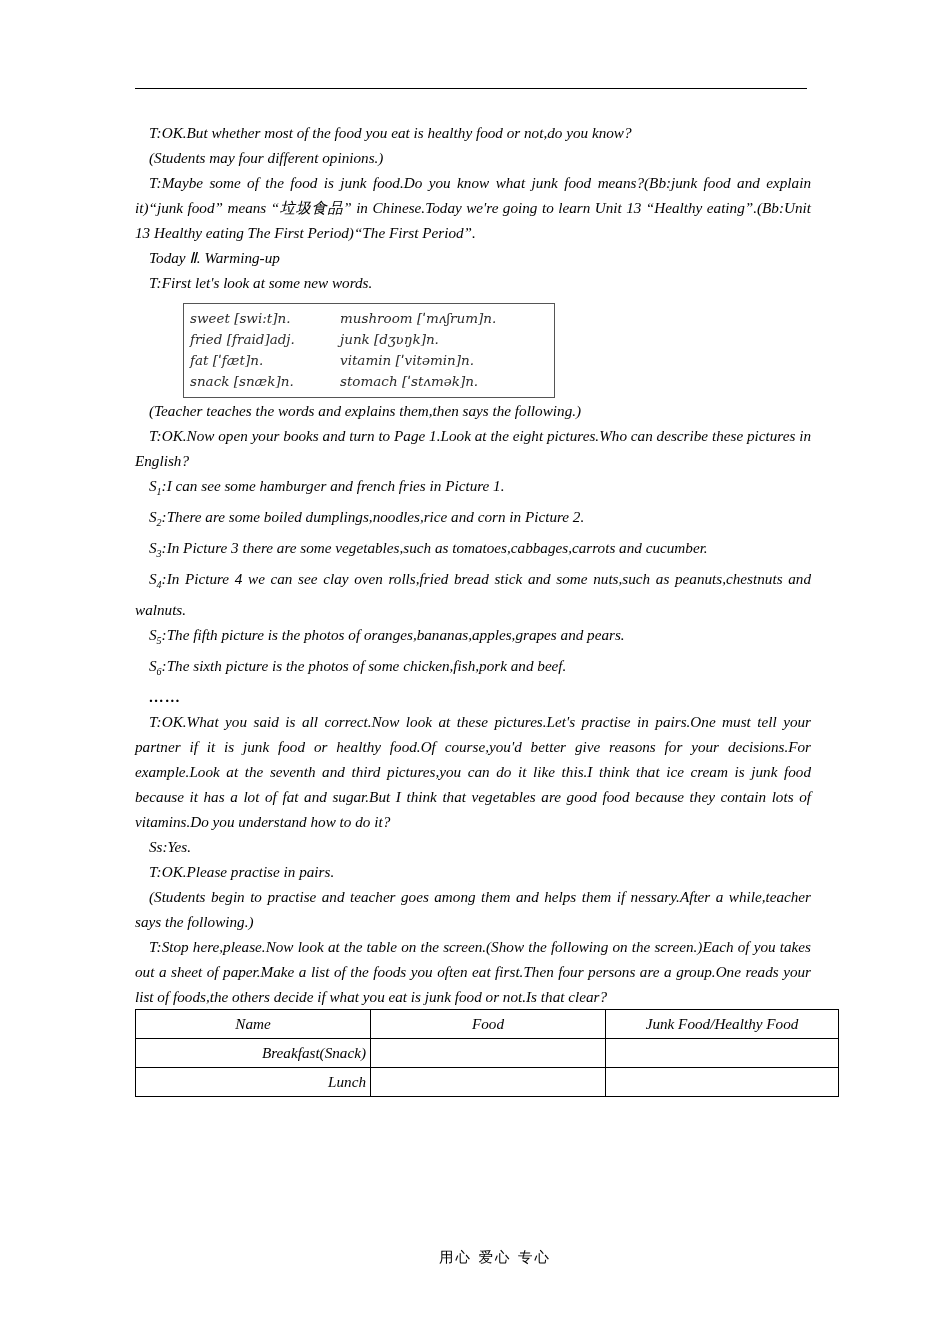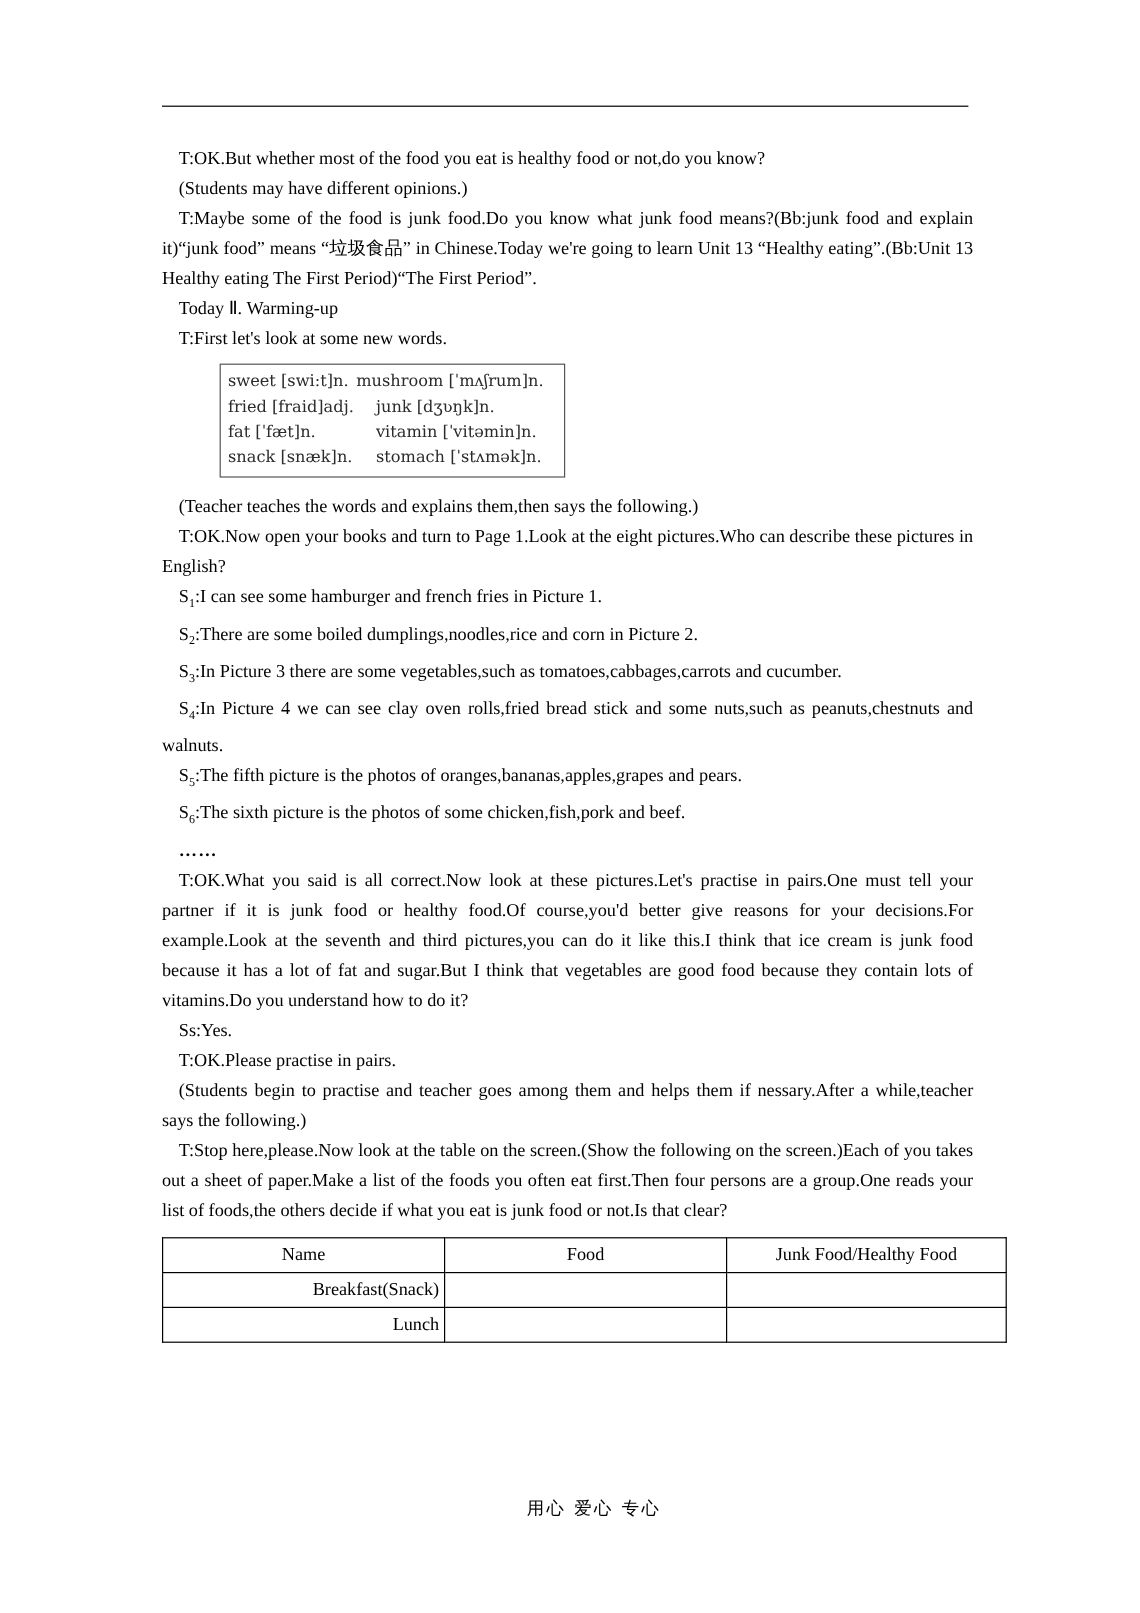--- a/index.html
+++ b/index.html
@@ -25,20 +25,21 @@
     left: 135px;
     top: 88px;
     width: 672px;
     border-top: 1.6px solid #000;
   }
   .content {
     position: absolute;
     left: 135px;
     top: 120px;
     width: 676px;
+    font-style: italic;
   }
   p {
     margin: 0 0 0 0;
     font-size: 15.2px;
     line-height: 25px;
     text-align: justify;
     text-justify: inter-word;
   }
   p.indent {
     text-indent: 14px;
@@ -52,41 +53,40 @@
   .dots {
     letter-spacing: 1px;
     font-weight: bold;
     font-size: 15.2px;
   }
   sub {
     font-size: 10px;
     vertical-align: sub;
   }
   .wordbox {
-    margin: 8px 0 12px 48px;
+    margin: 8px 0 0 48px;
     border: 1.3px solid #555;
-    width: 288px;
+    width: 372px;
     padding: 4px 17px 5px 6px;
     box-sizing: border-box;
     background: #fff;
   }
   .wordbox .row {
     display: flex;
     font-family: "DejaVu Serif", serif;
     font-size: 13.5px;
     line-height: 21px;
     color: #2b2b2b;
     white-space: nowrap;
   }
   .wordbox .c1 { width: 150px; }
   .wordbox .c2 { width: 170px; }
   table.tbl {
     border-collapse: collapse;
     width: 676px;
-    margin-top: 10px;
     table-layout: fixed;
   }
   table.tbl td {
     border: 1.1px solid #000;
     height: 26px;
     font-size: 15.2px;
     padding: 1px 4px 1px 4px;
   }
   td.c-name { width: 226px; text-align: center; }
   td.c-food { width: 226px; text-align: center; }
@@ -108,21 +108,21 @@
 </head>
 <body>
 
 <div class="page">
 
   <div class="top-rule"></div>
 
   <div class="content">
 
     <p class="indent nojust">T:OK.But whether most of the food you eat is healthy food or not,do you know?</p>
-    <p class="indent nojust">(Students may have different opinions.)</p>
+    <p class="indent nojust">(Students may four different opinions.)</p>
     <p class="indent just">T:Maybe some of the food is junk food.Do you know what junk food means?(Bb:junk food and explain it)“junk food” means “垃圾食品” in Chinese.Today we're going to learn Unit 13 “Healthy eating”.(Bb:Unit 13 Healthy eating The First Period)“The First Period”.</p>
     <p class="indent nojust">Today Ⅱ. Warming-up</p>
     <p class="indent nojust">T:First let's look at some new words.</p>
 
     <div class="wordbox">
       <div class="row">
         <span class="c1">sweet [swi:t]n.</span>
         <span class="c2">mushroom [ˈmʌʃrum]n.</span>
       </div>
       <div class="row">

